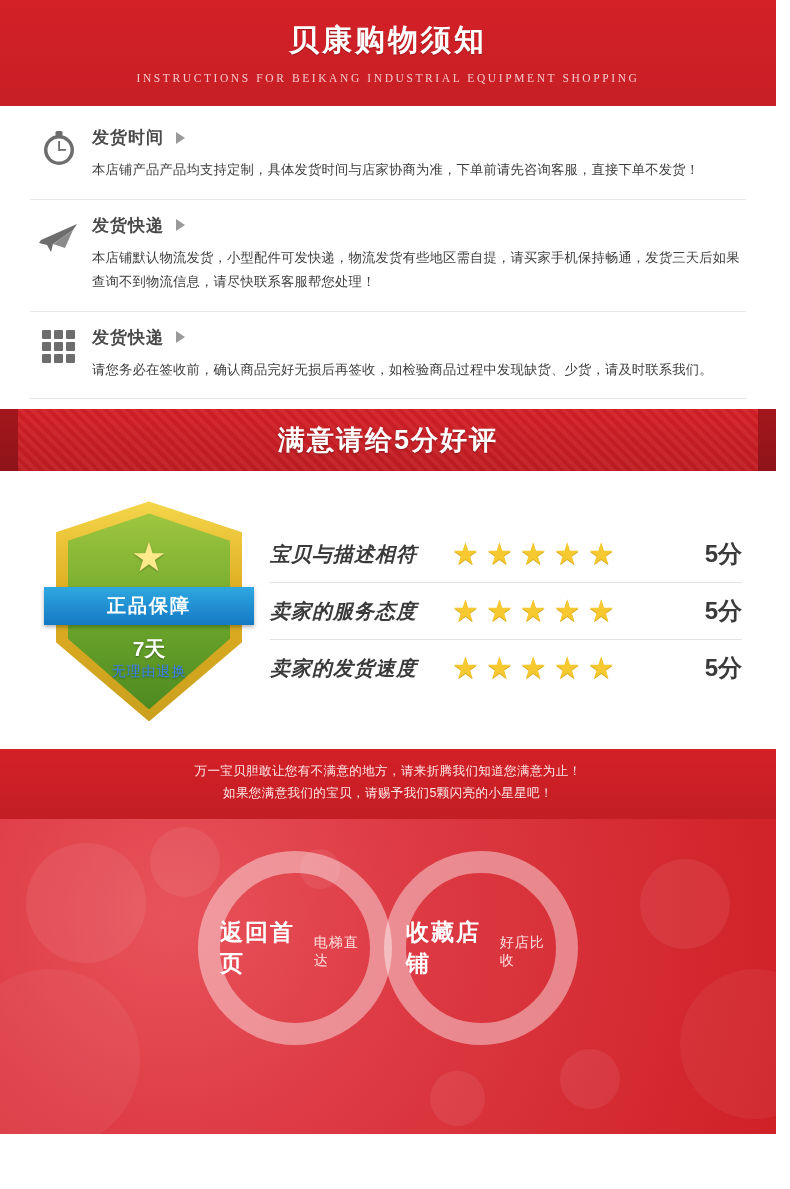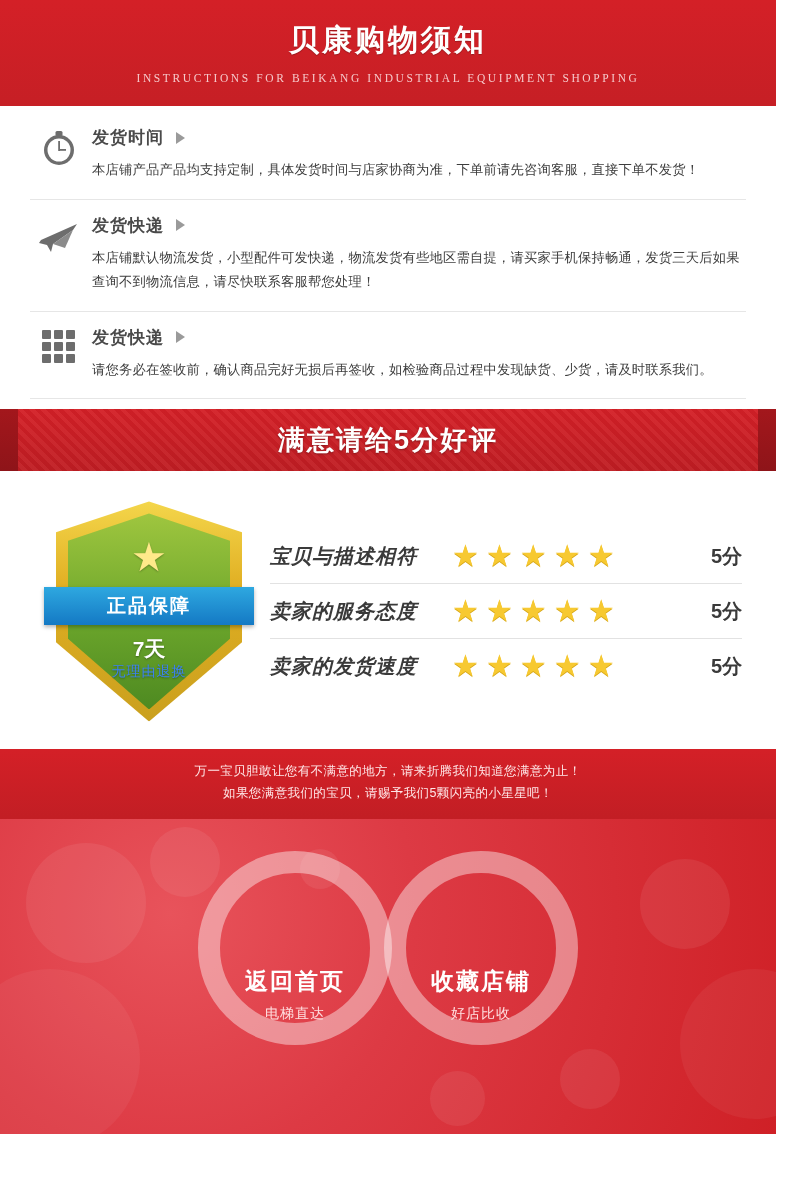--- a/index.html
+++ b/index.html
@@ -214,21 +214,21 @@
   .star {
     color: #f7c931;
     font-size: 30px;
     line-height: 1;
     text-shadow: 0 1px 0 #d6a616;
   }
   .score-value {
     flex: 0 0 60px;
     text-align: right;
     color: #3a3a3a;
-    font-size: 20px;
+    font-size: 24px;
     font-weight: bold;
   }
 
   
   .footnote {
     background: #cf2026;
     background-image: linear-gradient(180deg,#d42027,#c21e24);
     padding: 12px 0 14px 0;
     text-align: center;
   }
@@ -265,23 +265,23 @@
     left: 0; right: 0; top: 32px;
     display: flex;
     justify-content: center;
     gap: 0px;
   }
   .ring {
     width: 194px; height: 194px;
     border-radius: 50%;
     border: 22px solid rgba(255,255,255,0.42);
     display: flex;
-    flex-direction: column;
-    align-items: center;
-    justify-content: flex-end;
+    flex-direction: row;
+    align-items: center;
+    justify-content: center;
     position: relative;
     margin: 0 -4px;
   }
   .ring-main {
     color: #ffffff;
     font-size: 23px;
     font-weight: bold;
     letter-spacing: 2px;
   }
   .ring-sub {

